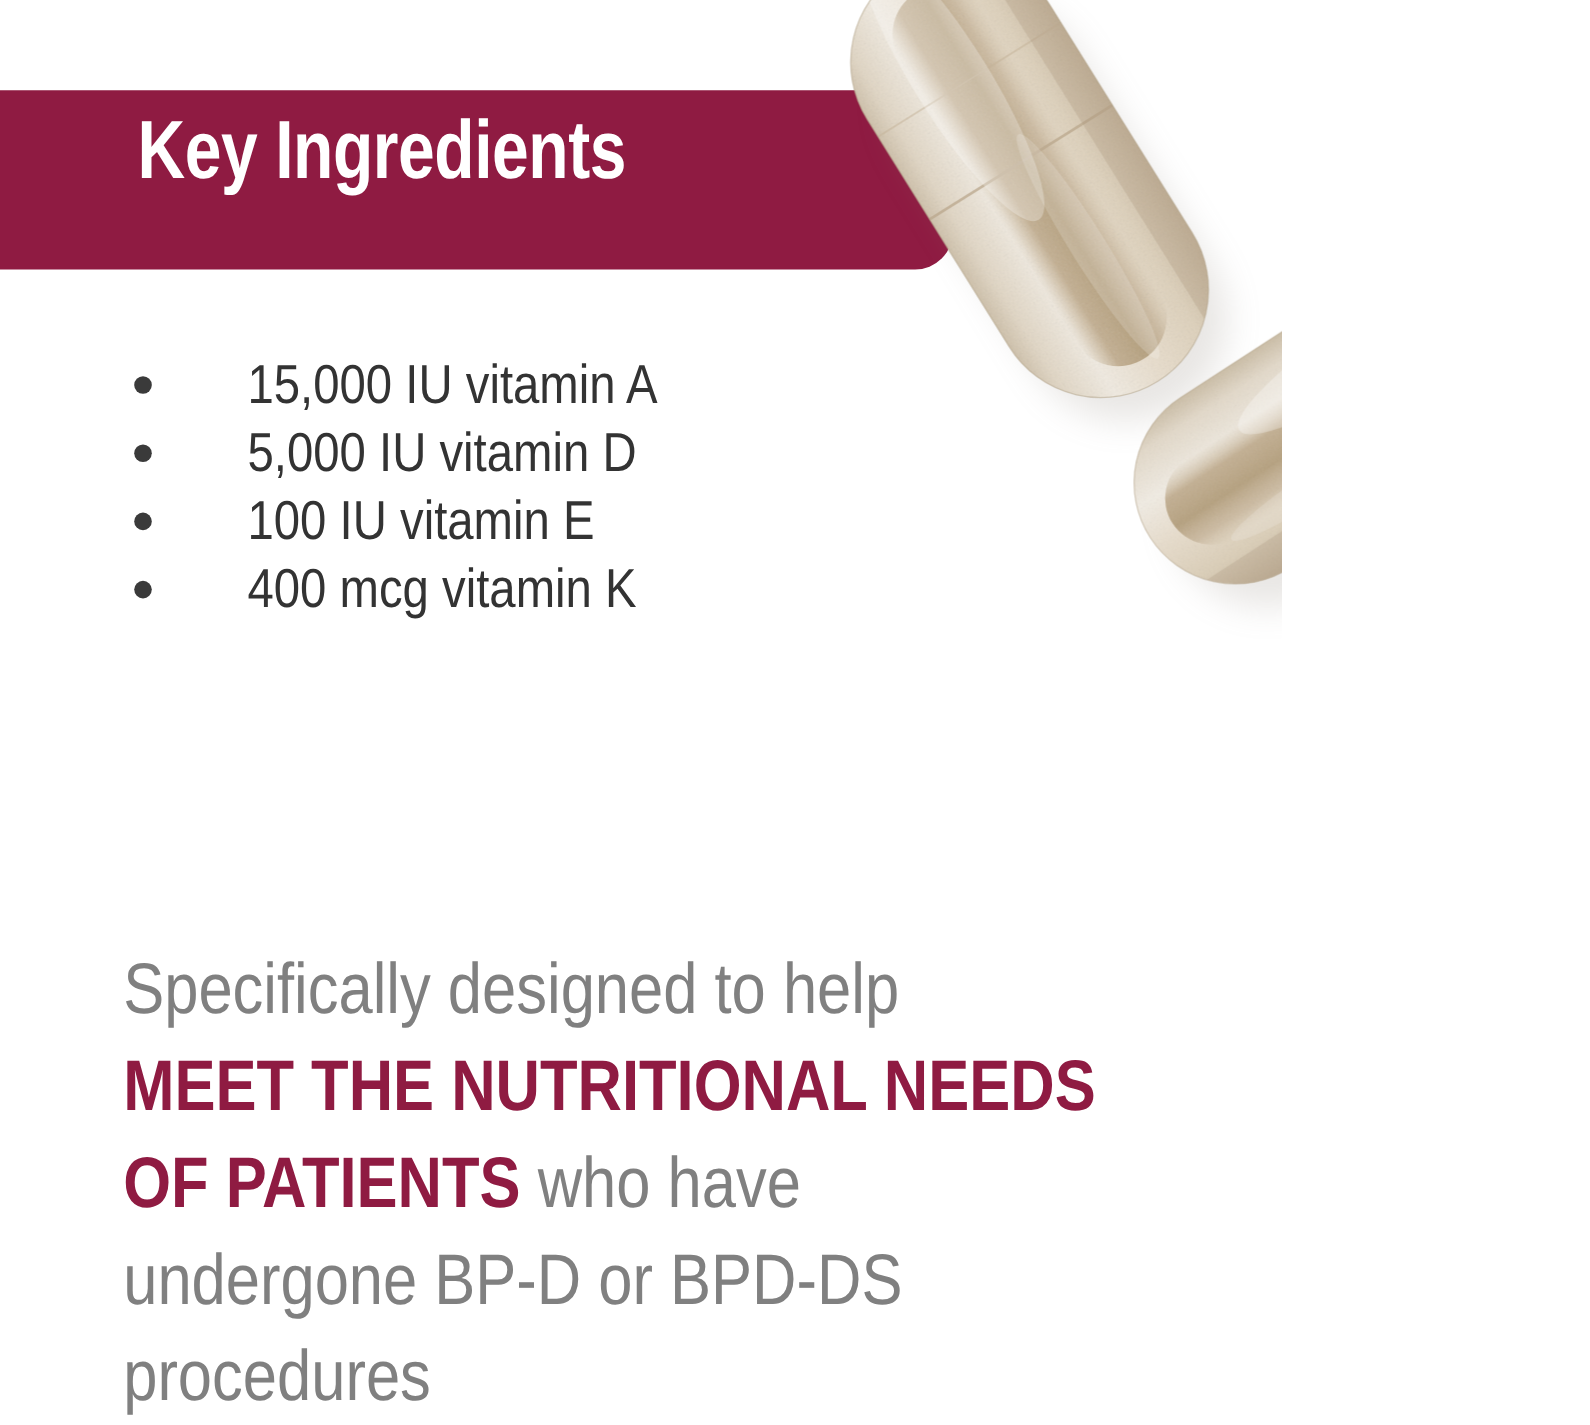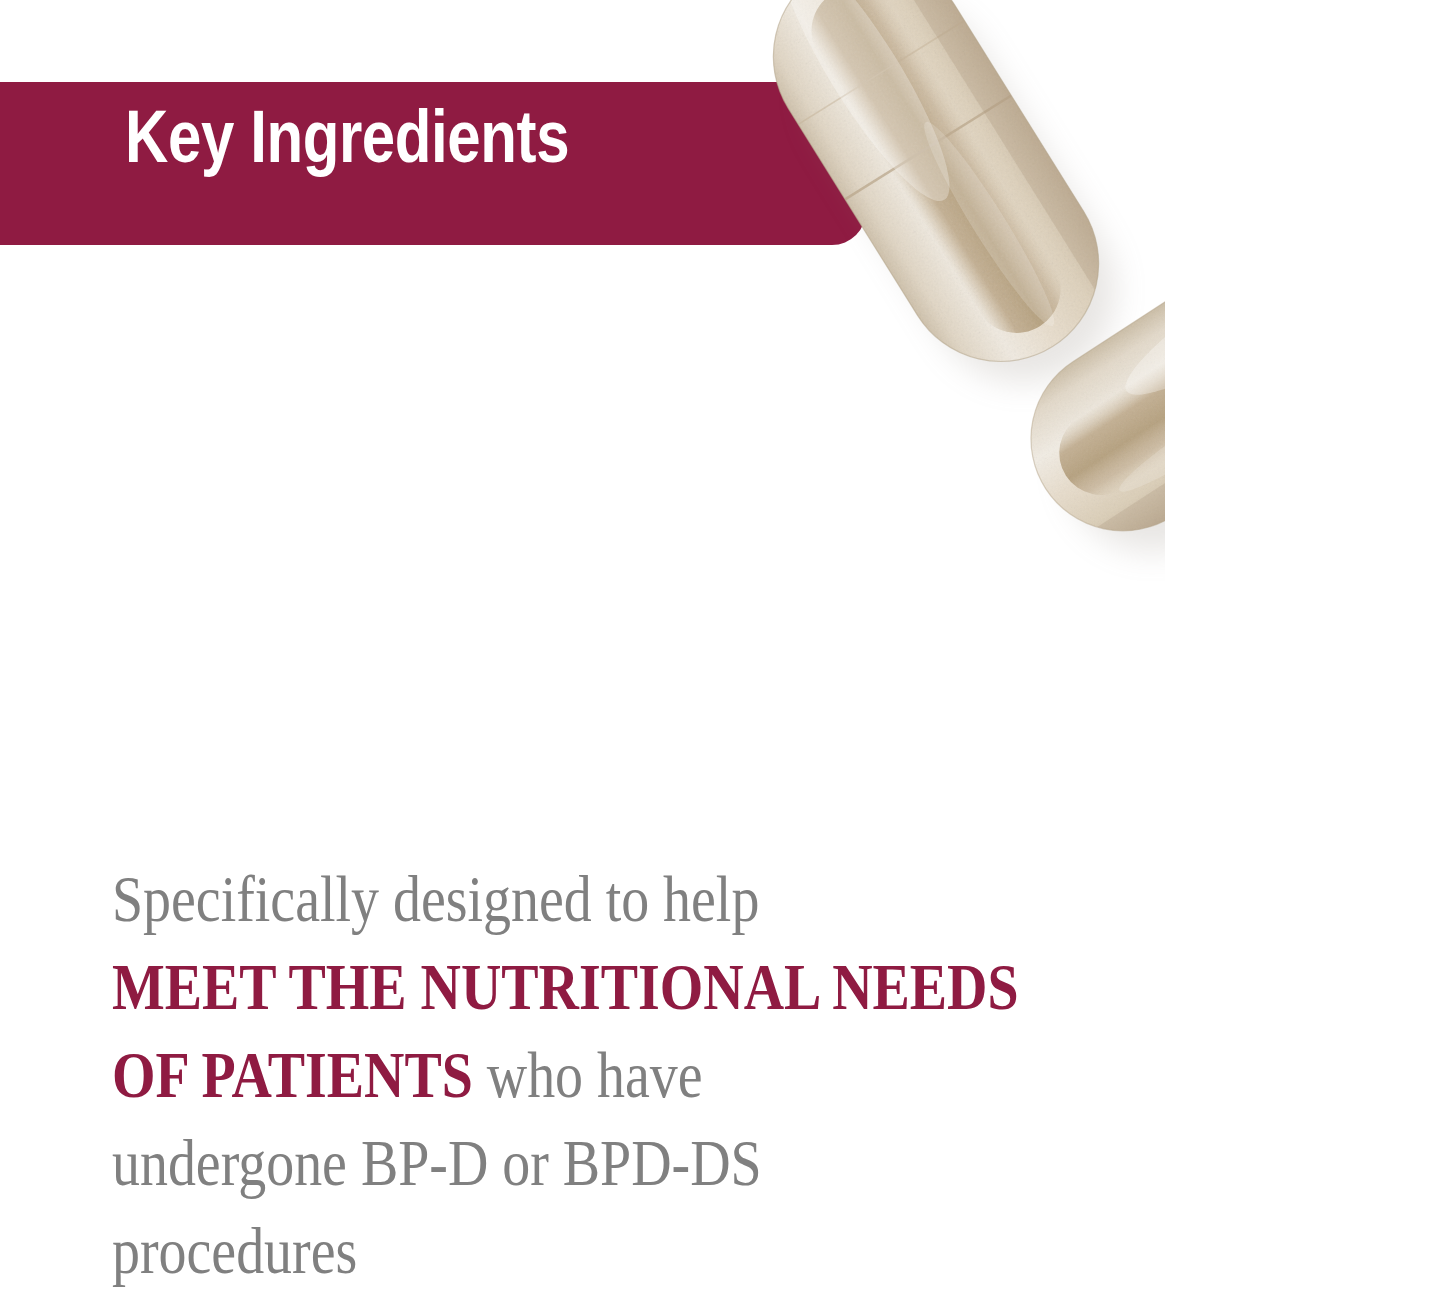--- a/index.html
+++ b/index.html
@@ -66,36 +66,53 @@
   }
 
   
   .tagline{
     position:absolute;left:112px;top:855px;
     width:1240px;
     font-size:65px;
     line-height:88px;
     color:#808080;
     z-index:4;
-    font-family:Liberation Serif, serif;
   }
   .tagline .ln{display:block;white-space:nowrap;transform:scaleX(0.86);transform-origin:left top;}
   .em{
     color:#8F1B42;
     font-weight:bold;
   }
 </style>
 </head>
 <body>
 
 <div id="stage">
 
   <div class="banner"></div>
   <div class="banner-title">Key Ingredients</div>
 
+  <div class="bullets">
+    <div class="bullet-row">
+      <span class="bullet-dot"></span>
+      <span class="bullet-text">15,000 IU vitamin A</span>
+    </div>
+    <div class="bullet-row">
+      <span class="bullet-dot"></span>
+      <span class="bullet-text">5,000 IU vitamin D</span>
+    </div>
+    <div class="bullet-row">
+      <span class="bullet-dot"></span>
+      <span class="bullet-text">100 IU vitamin E</span>
+    </div>
+    <div class="bullet-row">
+      <span class="bullet-dot"></span>
+      <span class="bullet-text">400 mcg vitamin K</span>
+    </div>
+  </div>
 
   <div class="capsule-layer">
     <svg width="1445" height="1295" viewBox="0 0 1445 1295" xmlns="http://www.w3.org/2000/svg">
       <defs>
 
         <linearGradient id="capBody" x1="0" y1="0" x2="1" y2="0">
           <stop offset="0%" stop-color="#CFC1AA"></stop>
           <stop offset="10%" stop-color="#E2D7C5"></stop>
           <stop offset="30%" stop-color="#F2ECE2"></stop>
           <stop offset="52%" stop-color="#EADFCE"></stop>

